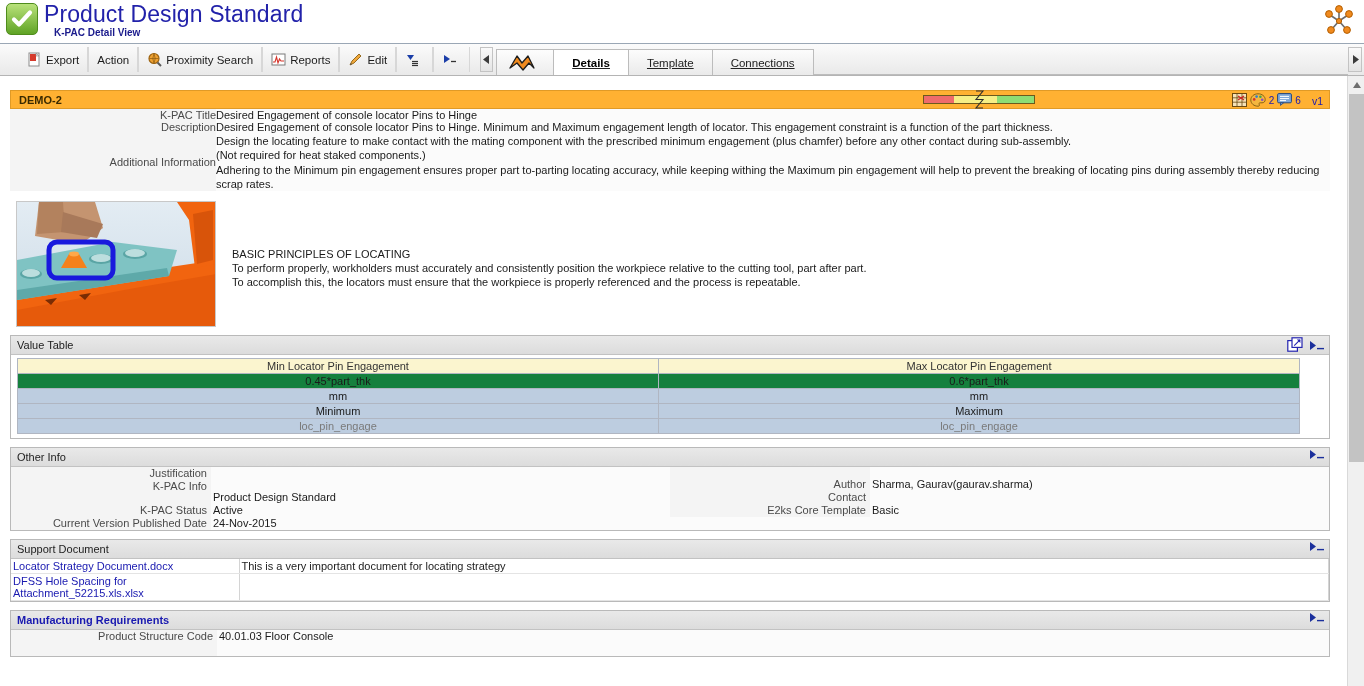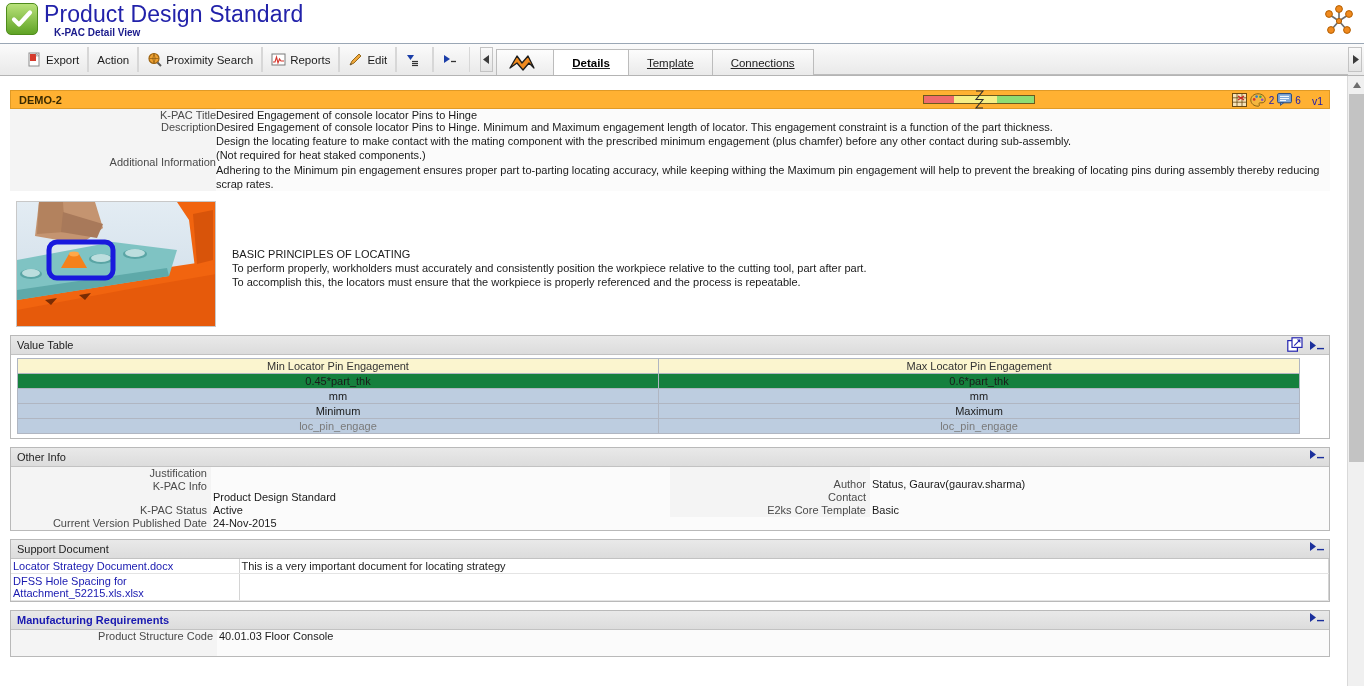--- a/index.html
+++ b/index.html
@@ -662,21 +662,21 @@
             <td class="v">24-Nov-2015</td>
           </tr>
         </tbody>
             </table>
       </div>
       <div class="oi-col">
         <table class="oi">
           <tbody>
                 <tr>
             <td class="l" style="width:145px;padding-top:11px">Author</td>
-            <td class="v" style="padding-top:11px;max-width:170px">Status, Gaurav(gaurav.sharma)</td>
+            <td class="v" style="padding-top:11px;max-width:170px">Sharma, Gaurav(gaurav.sharma)</td>
           </tr>
           <tr>
             <td class="l">Contact</td>
             <td class="v"></td>
           </tr>
           <tr>
             <td class="l">E2ks Core Template</td>
             <td class="v">Basic</td>
           </tr>
         </tbody>

